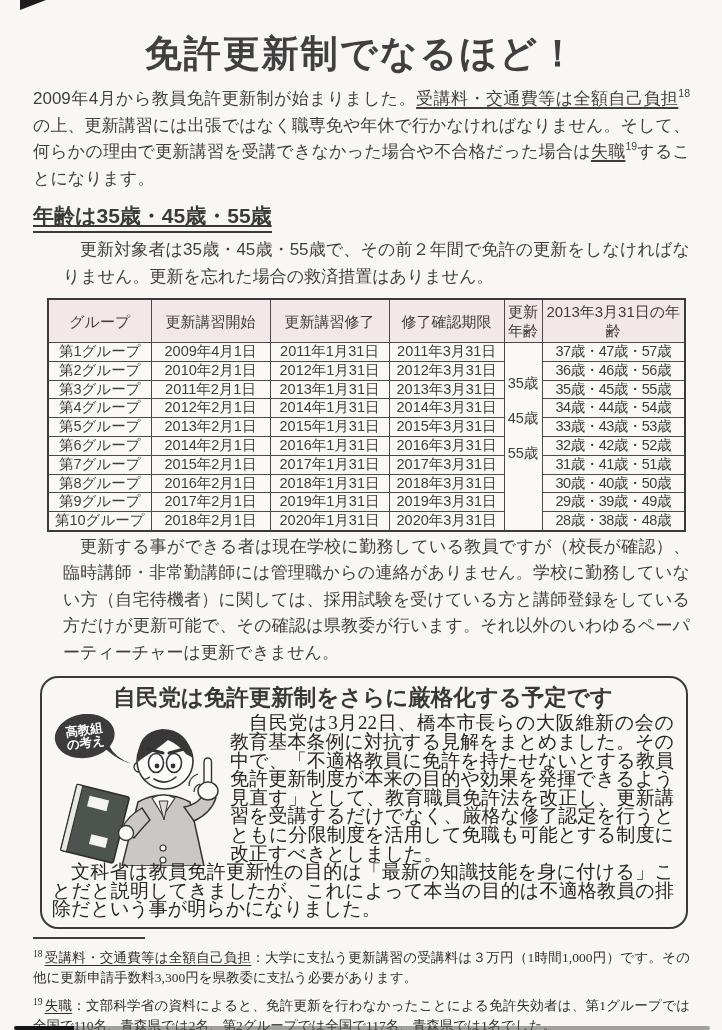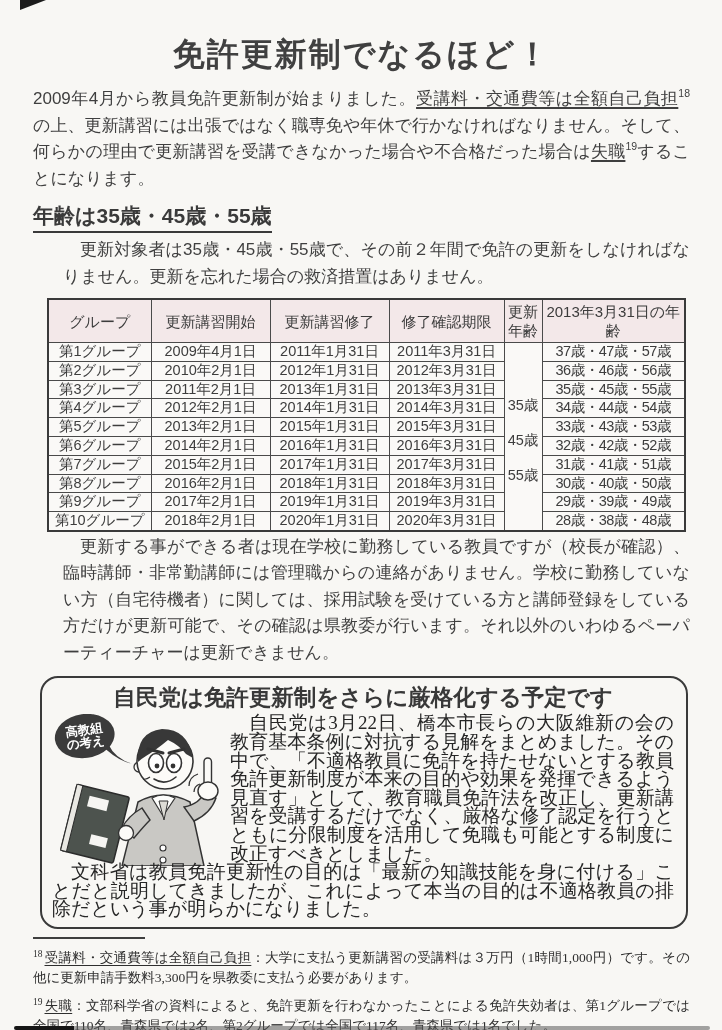--- a/index.html
+++ b/index.html
@@ -16,52 +16,52 @@
   }
   
   .scan-corner{position:absolute;top:0;left:20px;width:0;height:0;
     border-top:10px solid #1c1c1c;border-right:26px solid transparent;}
   .scan-bottom{position:absolute;bottom:0;left:14px;right:12px;height:4px;
     background:linear-gradient(to right,#161616 0 60px,#55555588 60px 100%);border-radius:2px;}
 
   h1.title{
     margin:30px 0 8px 0;
     text-align:center;
-    font-size:32px;line-height:48px;
+    font-size:37px;line-height:48px;
     font-weight:700;letter-spacing:2px;color:#404040;
   }
   p.body-text{margin:0;font-size:17px;line-height:26.5px;color:#3f3f3f;}
   p.intro{margin:2px 0 0 0;text-align:justify;}
   .uline{text-decoration:underline;text-underline-offset:3px;text-decoration-thickness:1.5px;}
   sup.fn-ref{font-size:10.5px;vertical-align:super;line-height:0;}
 
   h2.sec{
     margin:10px 0 4px 0;font-size:21px;font-weight:700;color:#3a3a3a;
   }
-  h2.sec span{display:inline-block;border-bottom:2.5px solid #3a3a3a;padding-bottom:1px;}
+  h2.sec span{display:inline-block;border-bottom:2.5px solid #3a3a3a;padding-bottom:1px;text-decoration:underline;}
   p.indented{margin:2px 0 0 30px;text-indent:1em;text-align:justify;}
 
   table.renewal{
     border-collapse:collapse;margin:8px 0 0 14px;
     border:2px solid #3a3a3a;table-layout:fixed;width:637px;
   }
   table.renewal th,table.renewal td{border:1px solid #4a4a4a;}
   table.renewal th{
     background:#f3e8e9;font-weight:400;font-size:15px;line-height:19px;
     padding:2px 0;color:#3c3c3c;text-align:center;
   }
   table.renewal td{
     font-size:14.5px;height:17.8px;line-height:17.8px;text-align:center;
     padding:0 1px;color:#3d3d3d;background:#faf9f7;white-space:nowrap;overflow:hidden;
   }
   td.age-cell{
     vertical-align:top;background:#faf9f7;
   }
   td.age-cell div{line-height:20px;height:20px;}
-  td.age-cell div:nth-child(1){margin-top:52px;}
+  td.age-cell div:nth-child(1){margin-top:30px;}
   td.age-cell div:nth-child(2){margin-top:15px;}
   td.age-cell div:nth-child(3){margin-top:15px;}
   td.age-result{font-size:14px;letter-spacing:-0.5px;}
 
   .callout{
     margin:10px 8px 0 7px;width:648px;box-sizing:border-box;
     border:2.5px solid #3a3a3a;border-radius:18px;
     padding:5px 12px 8px 10px;
     background:#f8f7f4;
   }

